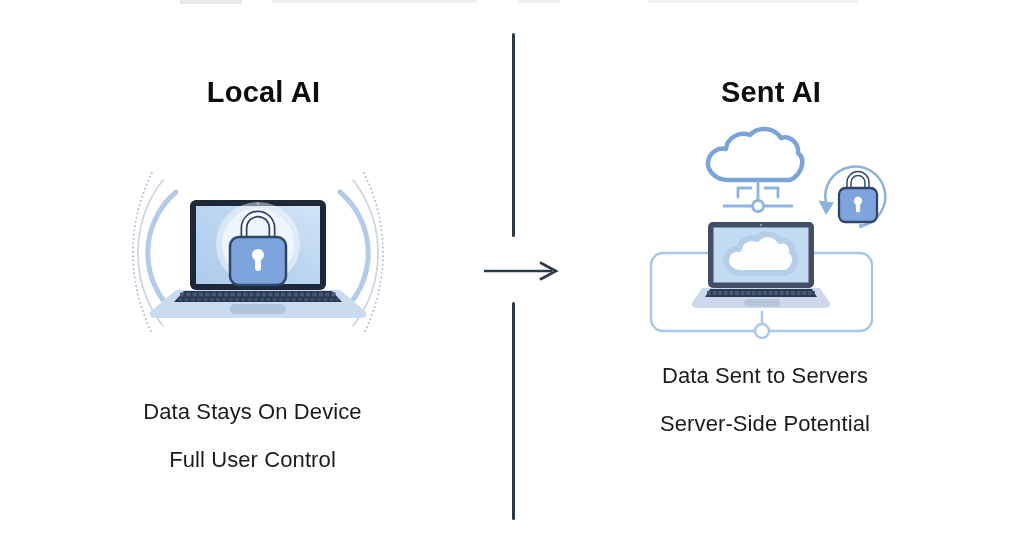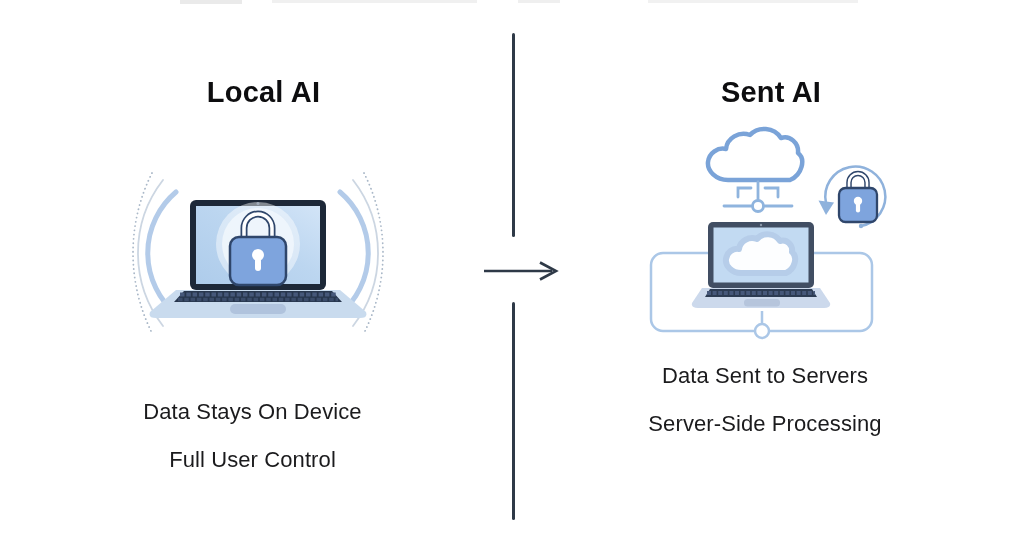--- a/index.html
+++ b/index.html
@@ -161,17 +161,17 @@
         <rect x="104" y="181" width="36" height="7.5" rx="3.5" fill="#b6c5dc"></rect>
       </g>
 
       <g>
         <path d="M 101,155 C 92,155 85,148 86,141 C 87,134 93,130 99,131 C 100,123 109,118 117,121 C 123,114 135,115 140,123 C 147,121 153,127 152,134 C 158,139 155,151 146,155 Z" fill="#fdfeff" stroke="#b6cde9" stroke-width="6" stroke-linejoin="round"></path>
       </g>
     </svg>
 
     <div class="features features-right">
       <div class="feature">Data Sent to Servers</div>
-      <div class="feature">Server-Side Processing</div>
+      <div class="feature">Server-Side Potential</div>
     </div>
   </section>
 
 </div>
 
 </body></html>

